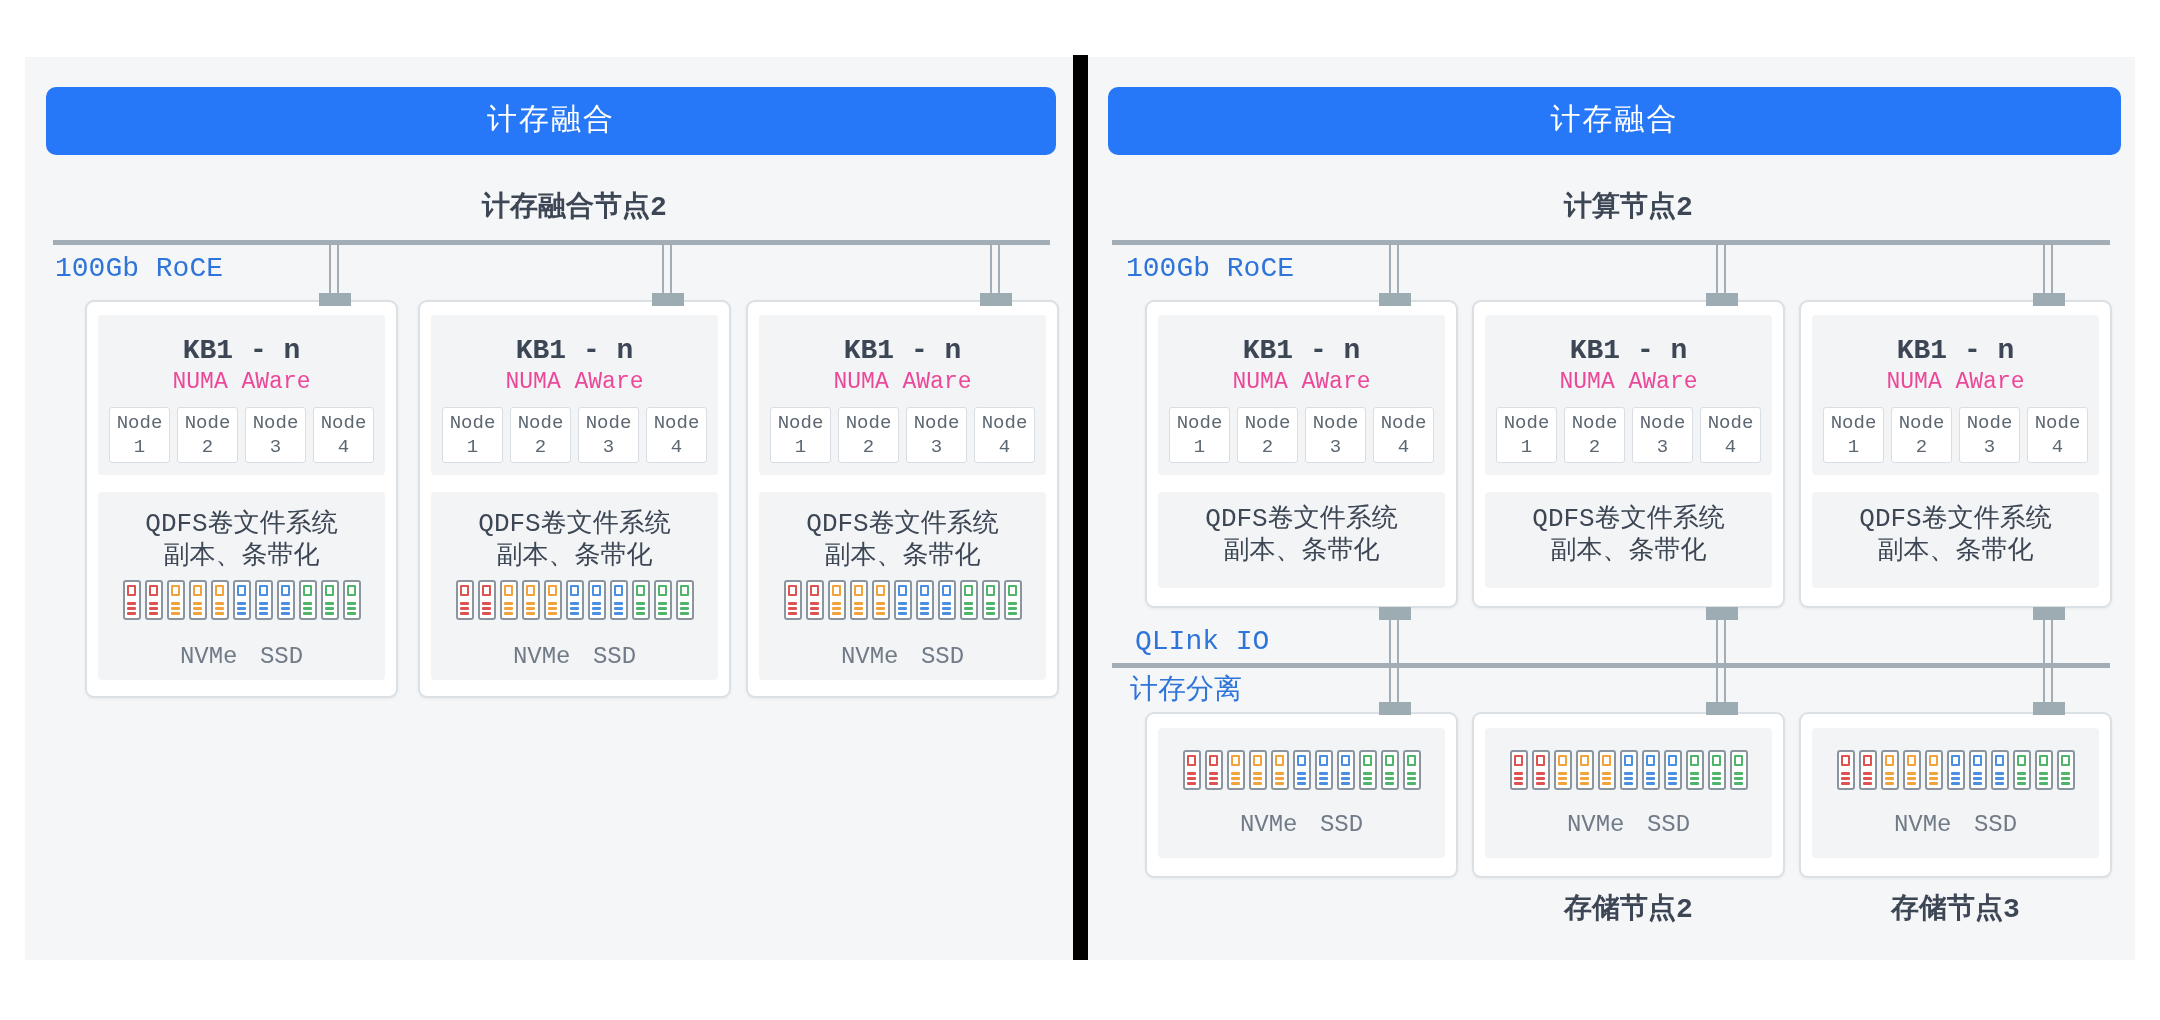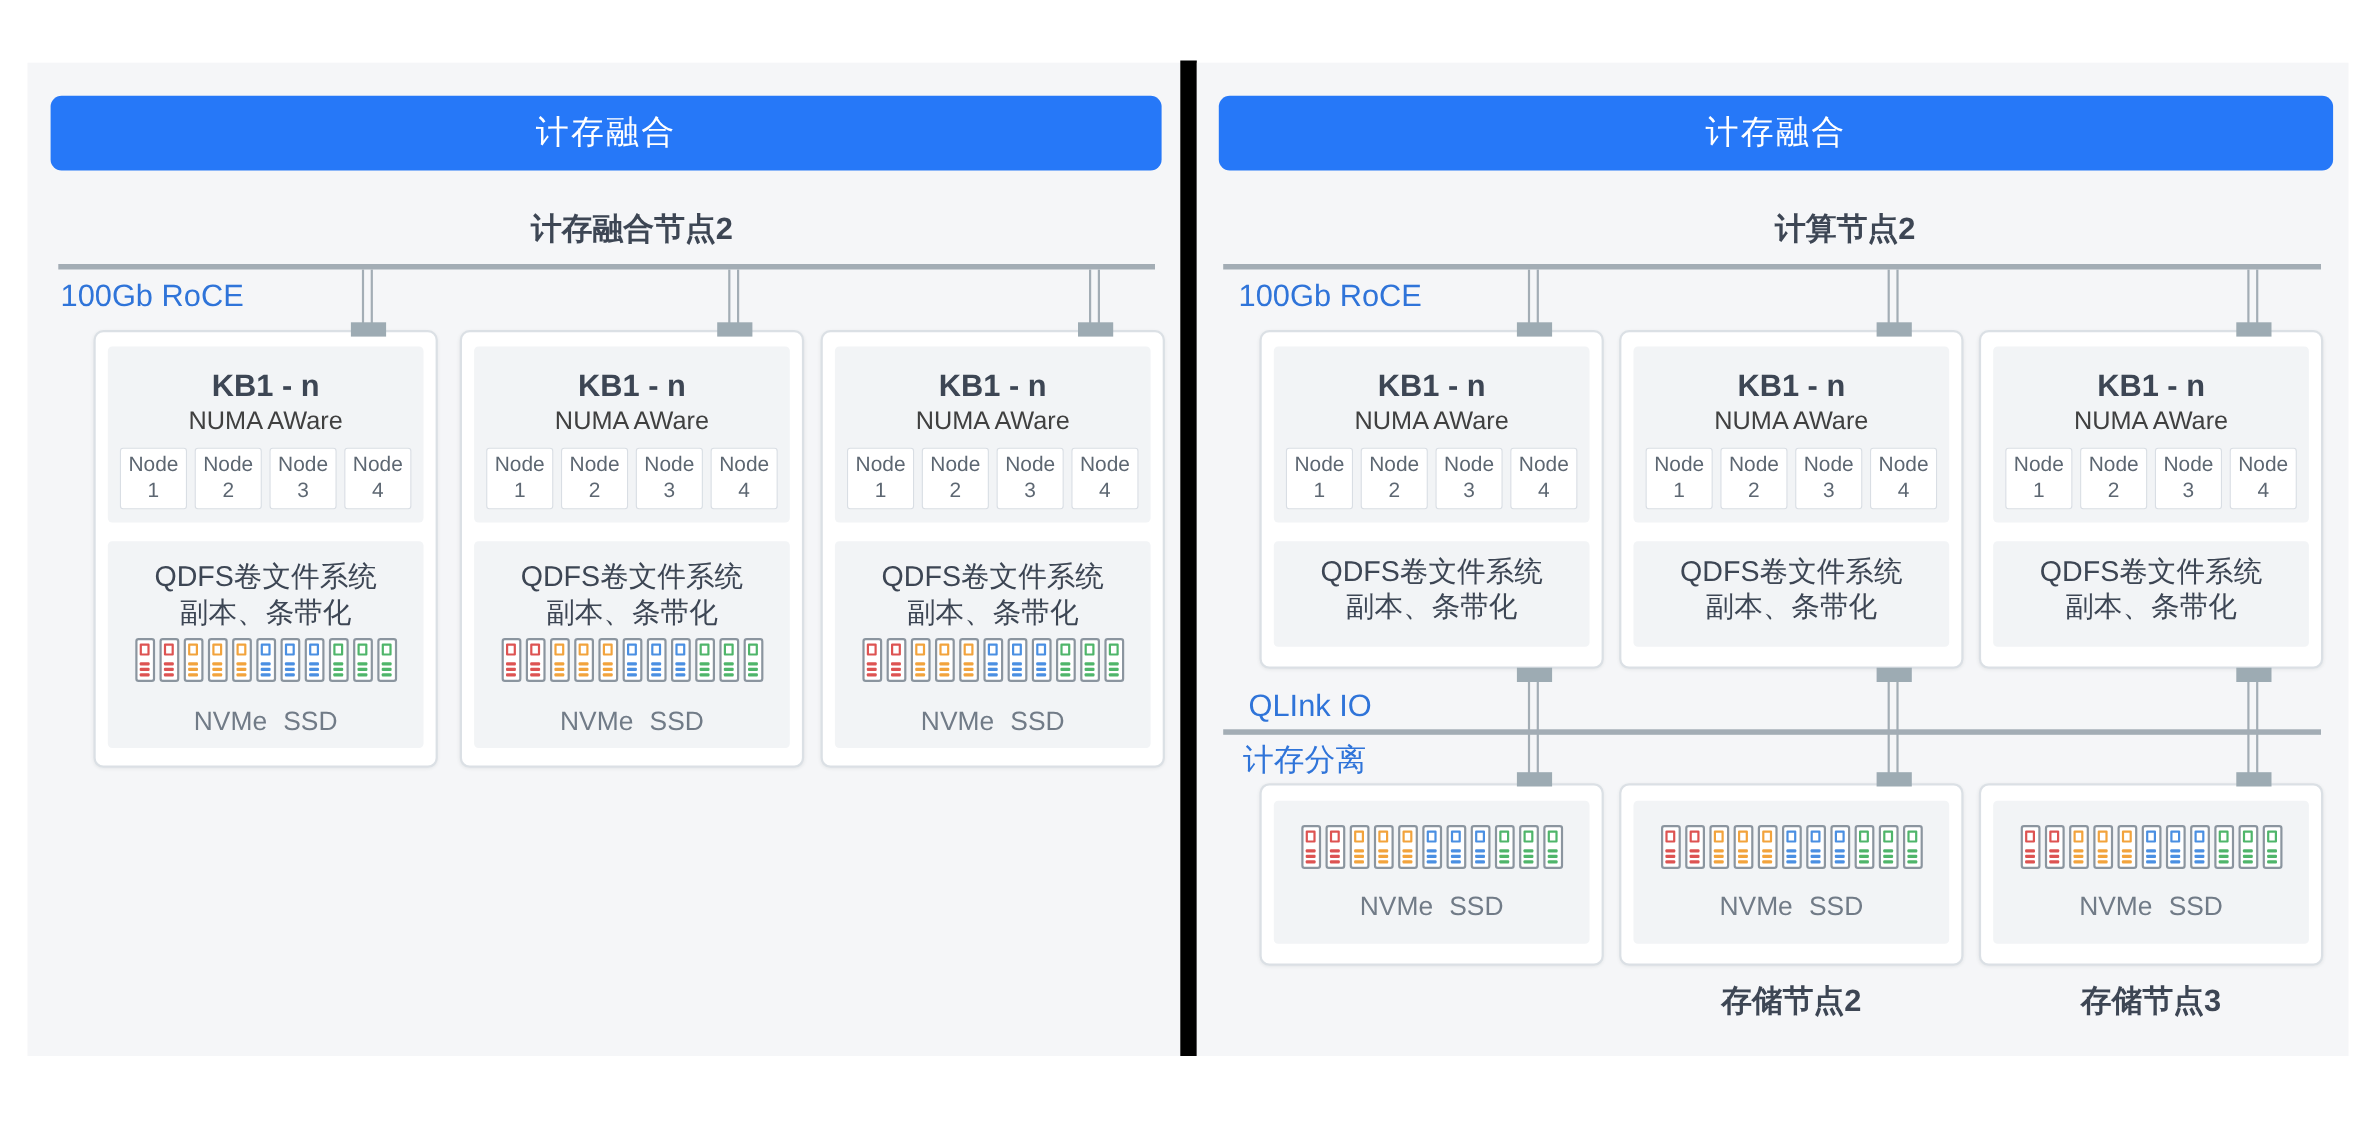--- a/index.html
+++ b/index.html
@@ -1,32 +1,32 @@
 <!DOCTYPE html>
 <html><head>
 <meta charset="utf-8">
 <style>
   html,body{margin:0;padding:0;background:#ffffff;}
   body{font-family:"Liberation Sans","DejaVu Sans",sans-serif;}
-  .stage{position:relative;width:2160px;height:1020px;background:#ffffff;overflow:hidden;}
+  .stage{position:relative;width:2160px;height:1020px;background:#ffffff;overflow:hidden;font-family:Liberation Mono, monospace;}
   .panel{position:absolute;top:57px;height:903px;background:#f5f6f8;}
   .divider{position:absolute;top:55px;left:1073px;width:15px;height:905px;background:#000000;}
   .hdr{position:absolute;top:87px;height:68px;border-radius:10px;background:#2678f8;
        color:#ffffff;font-size:30px;font-weight:500;line-height:68px;text-align:center;letter-spacing:2px;}
   .col-title{position:absolute;top:190px;width:313px;height:36px;line-height:36px;text-align:center;
        color:#3d4654;font-size:28px;font-weight:700;}
   .bus{position:absolute;height:5px;background:#a3adb5;}
   .blue-label{position:absolute;color:#2f74d9;font-size:28px;line-height:34px;font-weight:500;}
   .vline{position:absolute;width:6px;border-left:2px solid #a3adb5;border-right:2px solid #a3adb5;background:transparent;}
   .joint{position:absolute;width:32px;height:13px;background:#9dabb3;}
   .obox{position:absolute;width:313px;background:#ffffff;border:2px solid #dbe0e5;border-radius:9px;
         box-sizing:border-box;box-shadow:0 1px 3px rgba(40,50,60,0.07);}
   .ibox{position:absolute;width:287px;background:#f2f4f6;border-radius:4px;}
   .cpu-title{position:absolute;width:313px;text-align:center;color:#3d4654;font-size:28px;font-weight:600;line-height:34px;}
-  .cpu-sub{position:absolute;width:313px;text-align:center;color:#404040;font-size:23px;font-weight:400;line-height:28px;}
+  .cpu-sub{position:absolute;width:313px;text-align:center;color:#ec4899;font-size:23px;font-weight:400;line-height:28px;}
   .numa-row{position:absolute;width:265px;height:56px;display:flex;gap:7px;}
   .numa-cell{width:61px;height:56px;box-sizing:border-box;background:#ffffff;border:1px solid #d9dee4;border-radius:3px;
         color:#5d6772;font-size:19px;line-height:24px;text-align:center;padding-top:3px;}
   .fs-line{position:absolute;width:313px;text-align:center;color:#3d4654;font-size:26px;font-weight:500;line-height:32px;}
   .ssd-row{position:absolute;width:313px;height:40px;display:flex;gap:4px;justify-content:center;}
   .ssd{width:18px;height:40px;box-sizing:border-box;background:#ffffff;border:2px solid #8b959f;border-radius:3px;
        display:flex;flex-direction:column;align-items:center;padding-top:3px;}
   .ssd-sq{width:9px;height:11px;box-sizing:border-box;border:2px solid;border-radius:1px;}
   .ssd-dash{width:9px;height:3px;border-radius:1px;margin-top:2px;}
   .ssd-dash:nth-of-type(2){margin-top:6px;}
@@ -339,21 +339,21 @@
   <div class="joint" style="left:319px;top:293px;"></div>
   <div class="joint" style="left:652px;top:293px;"></div>
   <div class="joint" style="left:980px;top:293px;"></div>
 
   <div class="divider"></div>
 
   <section class="panel" style="left:1088px;width:1047px;"></section>
 
   <div class="hdr" style="left:1108px;width:1013px;">计存融合</div>
 
-  <div class="col-title" style="left:1521px;">计算节点2</div>
+  <div class="col-title" style="left:1472px;">计算节点2</div>
 
   <div class="bus" style="left:1112px;top:240px;width:998px;"></div>
   <div class="blue-label" style="left:1126px;top:252px;">100Gb RoCE</div>
 
   <div class="vline" style="left:1389px;top:245px;height:55px;"></div>
   <div class="vline" style="left:1716px;top:245px;height:55px;"></div>
   <div class="vline" style="left:2043px;top:245px;height:55px;"></div>
 
   <div class="blue-label" style="left:1135px;top:625px;">QLInk IO</div>
   <div class="bus" style="left:1112px;top:663px;width:998px;"></div>

